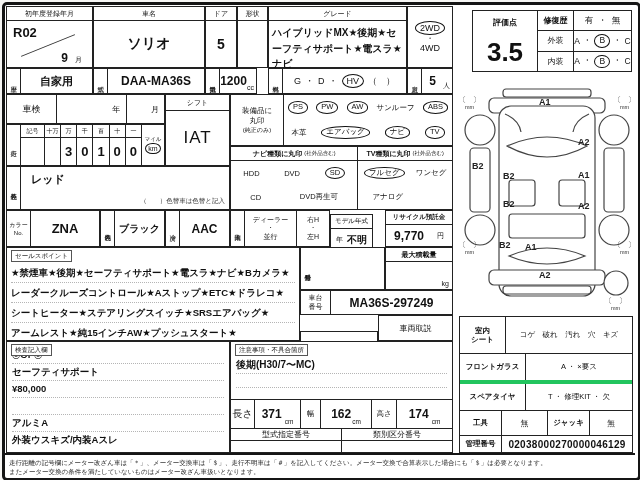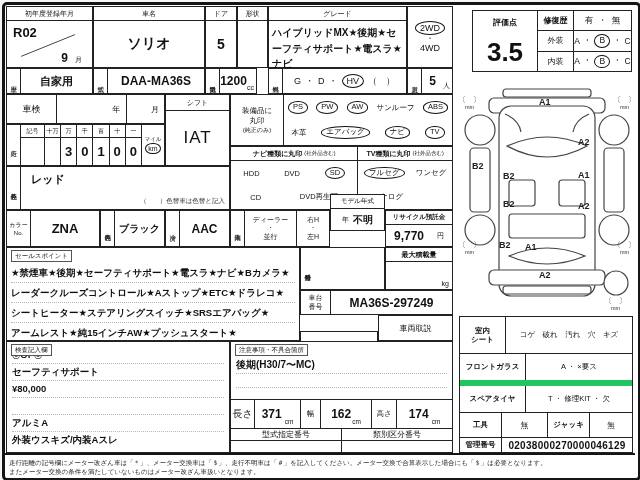--- a/index.html
+++ b/index.html
@@ -206,21 +206,21 @@
       <span>ディーラー</span>
       <span>・</span>
       <span>並行</span>
     </div>
     <div class="col ctr" style="display:flex;flex:1;font-size:7px;line-height:1.2">
       <span>右H</span>
       <span>・</span>
       <span>左H</span>
     </div>
   </div>
-  <div class="bx col" style="left:330px;top:194px;width:55px;height:37px">
+  <div class="bx col" style="left:330px;top:214px;width:43px;height:37px">
     <div class="hdr" style="font-size:6.5px">モデル年式</div>
     <div class="cell" style="flex:1;gap:4px">
       <span style="font-size:7px">年</span>
       <span style="font-weight:bold;font-size:10px">不明</span>
     </div>
   </div>
   <div class="bx col" style="left:385px;top:210px;width:68px;height:37px">
     <div class="hdr" style="font-size:6.5px;font-weight:bold">リサイクル預託金</div>
     <div class="cell" style="flex:1;gap:13px">
       <span style="font-weight:bold;font-size:12px">9,770</span>
@@ -398,21 +398,21 @@
       <div style="font-size:5.5px">mm</div>
     </div>
   </div>
 
   <div class="bx col" style="left:459px;top:316px;width:174px;height:137px">
     <div style="display:flex;flex:0 0 36px;border-bottom:1px solid #222">
       <div class="cell br" style="width:46px;font-size:7.5px;font-weight:bold;white-space:pre-line;text-align:center;line-height:1.25">室内
 シート</div>
       <div class="cell" style="flex:1;font-size:7.5px">コゲ　破れ　汚れ　穴　キズ</div>
     </div>
-    <div style="display:flex;flex:0 0 26px;border-bottom:6px solid #22c55e">
+    <div style="display:flex;flex:0 0 26px;border-bottom:4px solid #22c55e">
       <div class="cell br" style="width:66px;font-size:7.5px;font-weight:bold">フロントガラス</div>
       <div class="cell" style="flex:1;font-size:7.5px">A ・ ×要ス</div>
     </div>
     <div style="display:flex;flex:0 0 26px;border-bottom:1px solid #222">
       <div class="cell br" style="width:66px;font-size:7.5px;font-weight:bold">スペアタイヤ</div>
       <div class="cell" style="flex:1;font-size:7.5px">T ・ 修理KIT ・ 欠</div>
     </div>
     <div style="display:flex;flex:0 0 24px;border-bottom:1px solid #222">
       <div class="cell br" style="width:42px;font-size:7.5px;font-weight:bold">工具</div>
       <div class="cell br" style="width:46px;font-size:8px">無</div>

